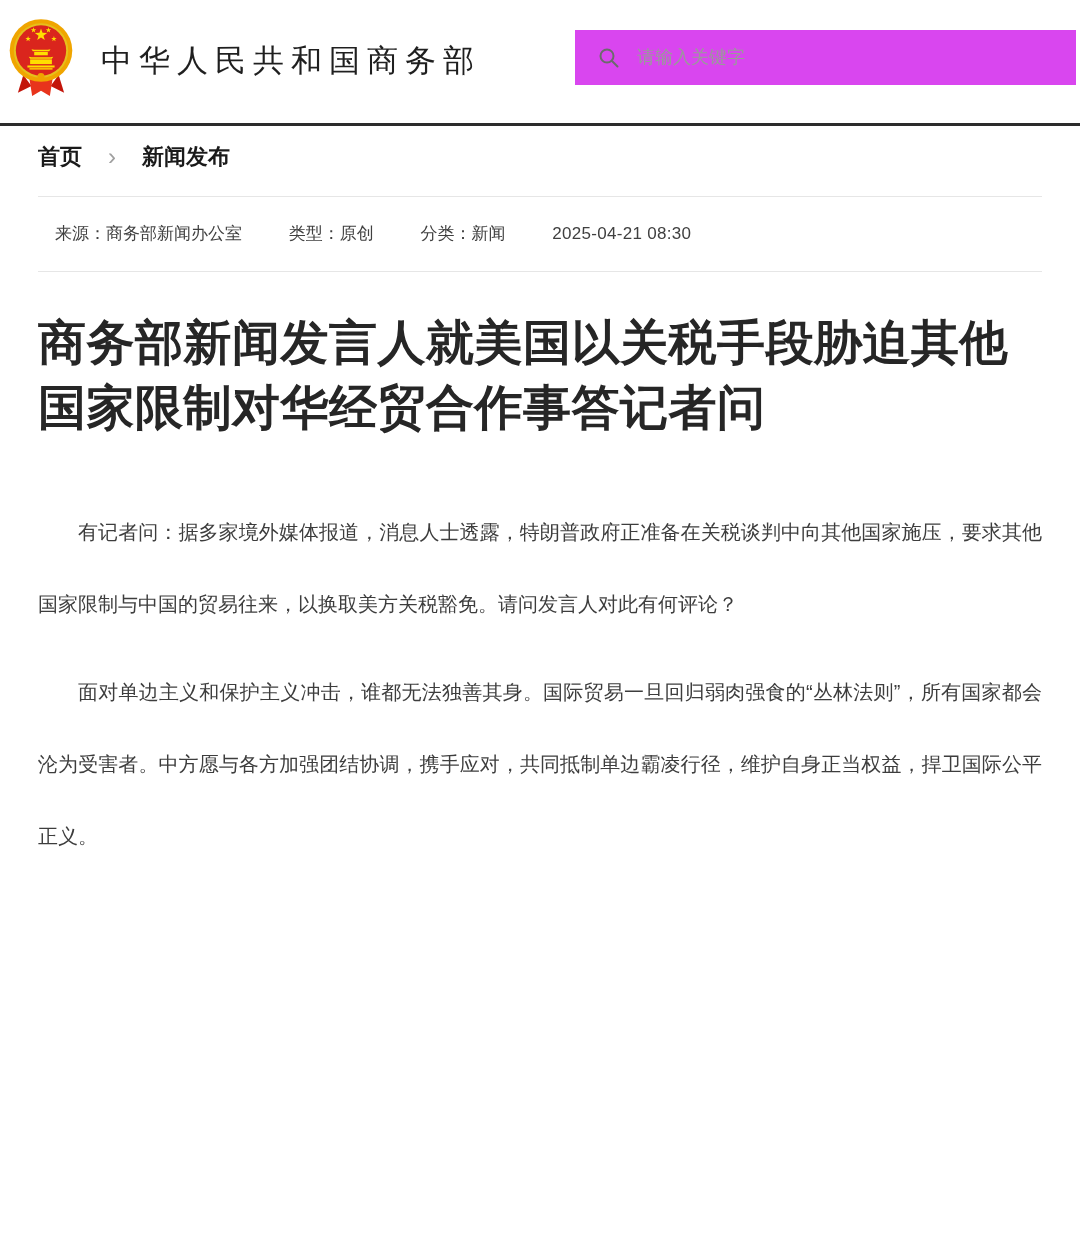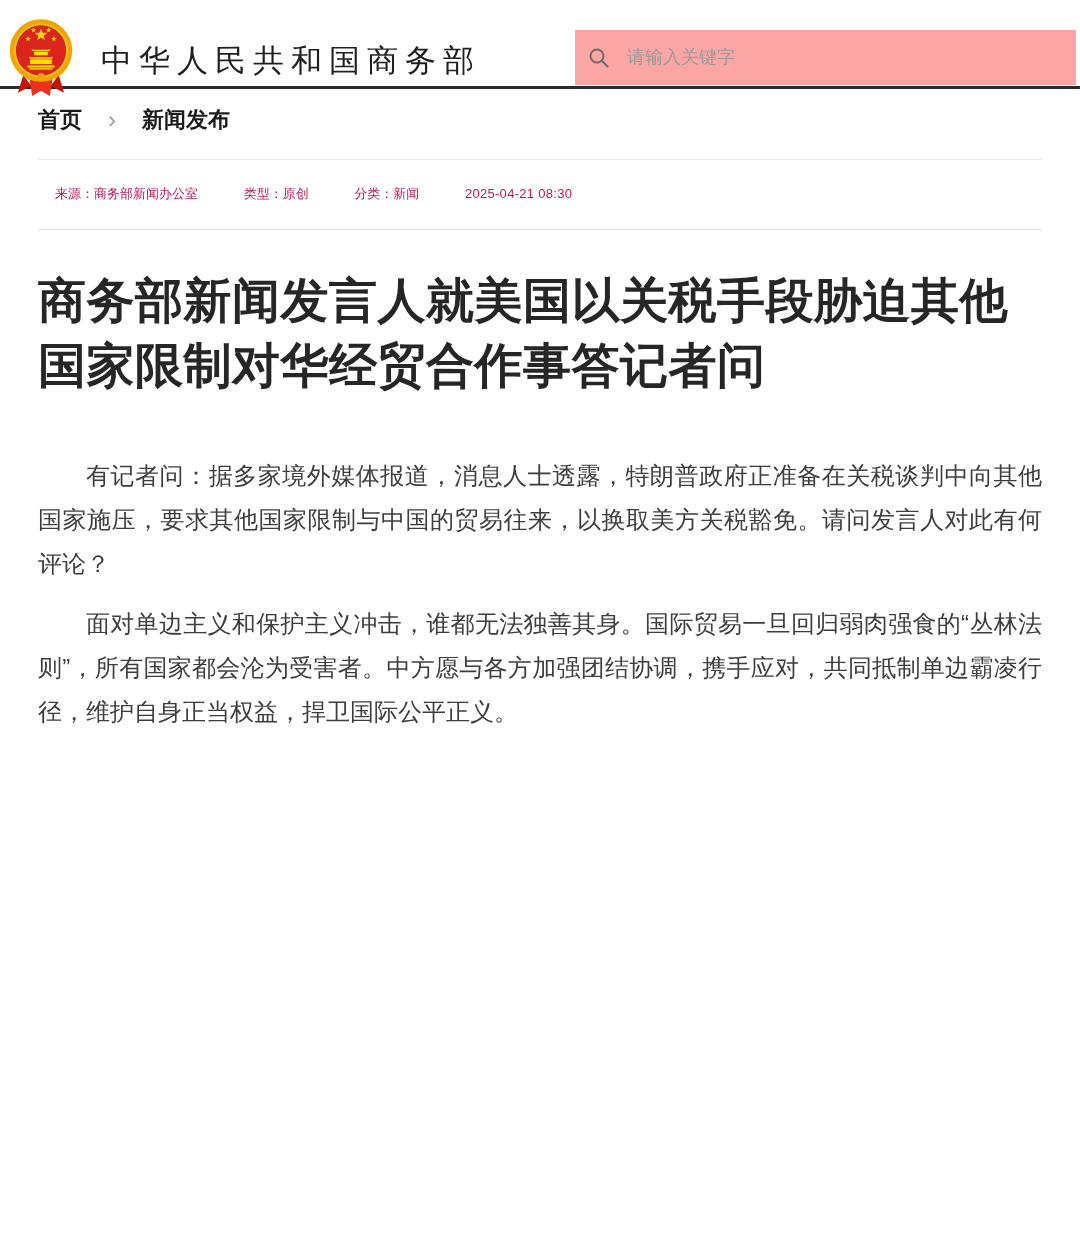--- a/index.html
+++ b/index.html
@@ -6,36 +6,36 @@
   html, body { margin: 0; padding: 0; }
   body {
     width: 1080px;
     min-height: 1236px;
     background: #ffffff;
     font-family: "Liberation Sans", "DejaVu Sans", sans-serif;
     color: #3d3d3d;
   }
 
   
-  .site-header { position: relative; height: 86px; background: #ffffff; }
+  .site-header { position: relative; height: 123px; background: #ffffff; }
   .logo { position: absolute; left: 7px; top: 16px; display: flex; align-items: center; }
   .emblem { display: block; width: 68px; height: 84px; flex: 0 0 auto; }
   .logo-text { margin-left: 26px; padding-top: 6px; }
   .site-name-cn {
     font-size: 31px; font-weight: 500; color: #1f1f1f;
     letter-spacing: 7px; white-space: nowrap;
   }
   .site-name-en {
     margin-top: 10px; font-size: 12.5px; font-weight: 700;
     color: #3c3c3c; letter-spacing: 0.3px; white-space: nowrap;
   }
   .search-box {
     position: absolute; left: 575px; top: 30px;
-    width: 501px; height: 55px; background: #fca5a5;
-    display: flex; align-items: center; padding-left: 12px;
+    width: 501px; height: 55px; background: #d946ef;
+    display: flex; align-items: center; padding-left: 22px;
   }
   .search-icon { display: inline-flex; width: 24px; height: 24px; }
   .search-input {
     border: none; background: transparent; outline: none;
     font-size: 18px; margin-left: 14px; width: 400px; color: #333;
     font-family: "Liberation Sans", "DejaVu Sans", sans-serif;
   }
   .search-input::placeholder { color: #9a9a9a; }
 
   .top-divider { height: 3px; background: #2c2c2c; }
@@ -51,36 +51,36 @@
   .crumb { text-decoration: none; color: #1a1a1a; cursor: pointer; }
   .crumb-sep {
     color: #9f9f9f; font-weight: 400; font-size: 24px;
     margin: 0 26px; line-height: 1;
   }
 
   .hr { height: 1px; background: #e6e6e6; }
 
   .meta-row {
     padding: 25px 0 26px 17px;
-    font-size: 13px; color: #be185d;
+    font-size: 17px; color: #404040;
   }
   .meta-item { margin-right: 42px; }
   .meta-date { letter-spacing: 0.3px; }
 
   .article-title {
     margin: 38px 0 0 0;
     font-size: 48px; line-height: 65px;
     font-weight: 800; color: #262626;
     letter-spacing: 0.5px;
   }
 
   .article-body { margin-top: 56px; }
   .article-body p {
     margin: 0 0 16px 0;
-    font-size: 24px; line-height: 44px;
+    font-size: 20px; line-height: 72px;
     color: #3d3d3d; text-align: justify; text-indent: 2em;
   }
 </style>
 </head>
 <body>
 
 <div class="page">
 
   <header class="site-header">
     <div class="logo">

